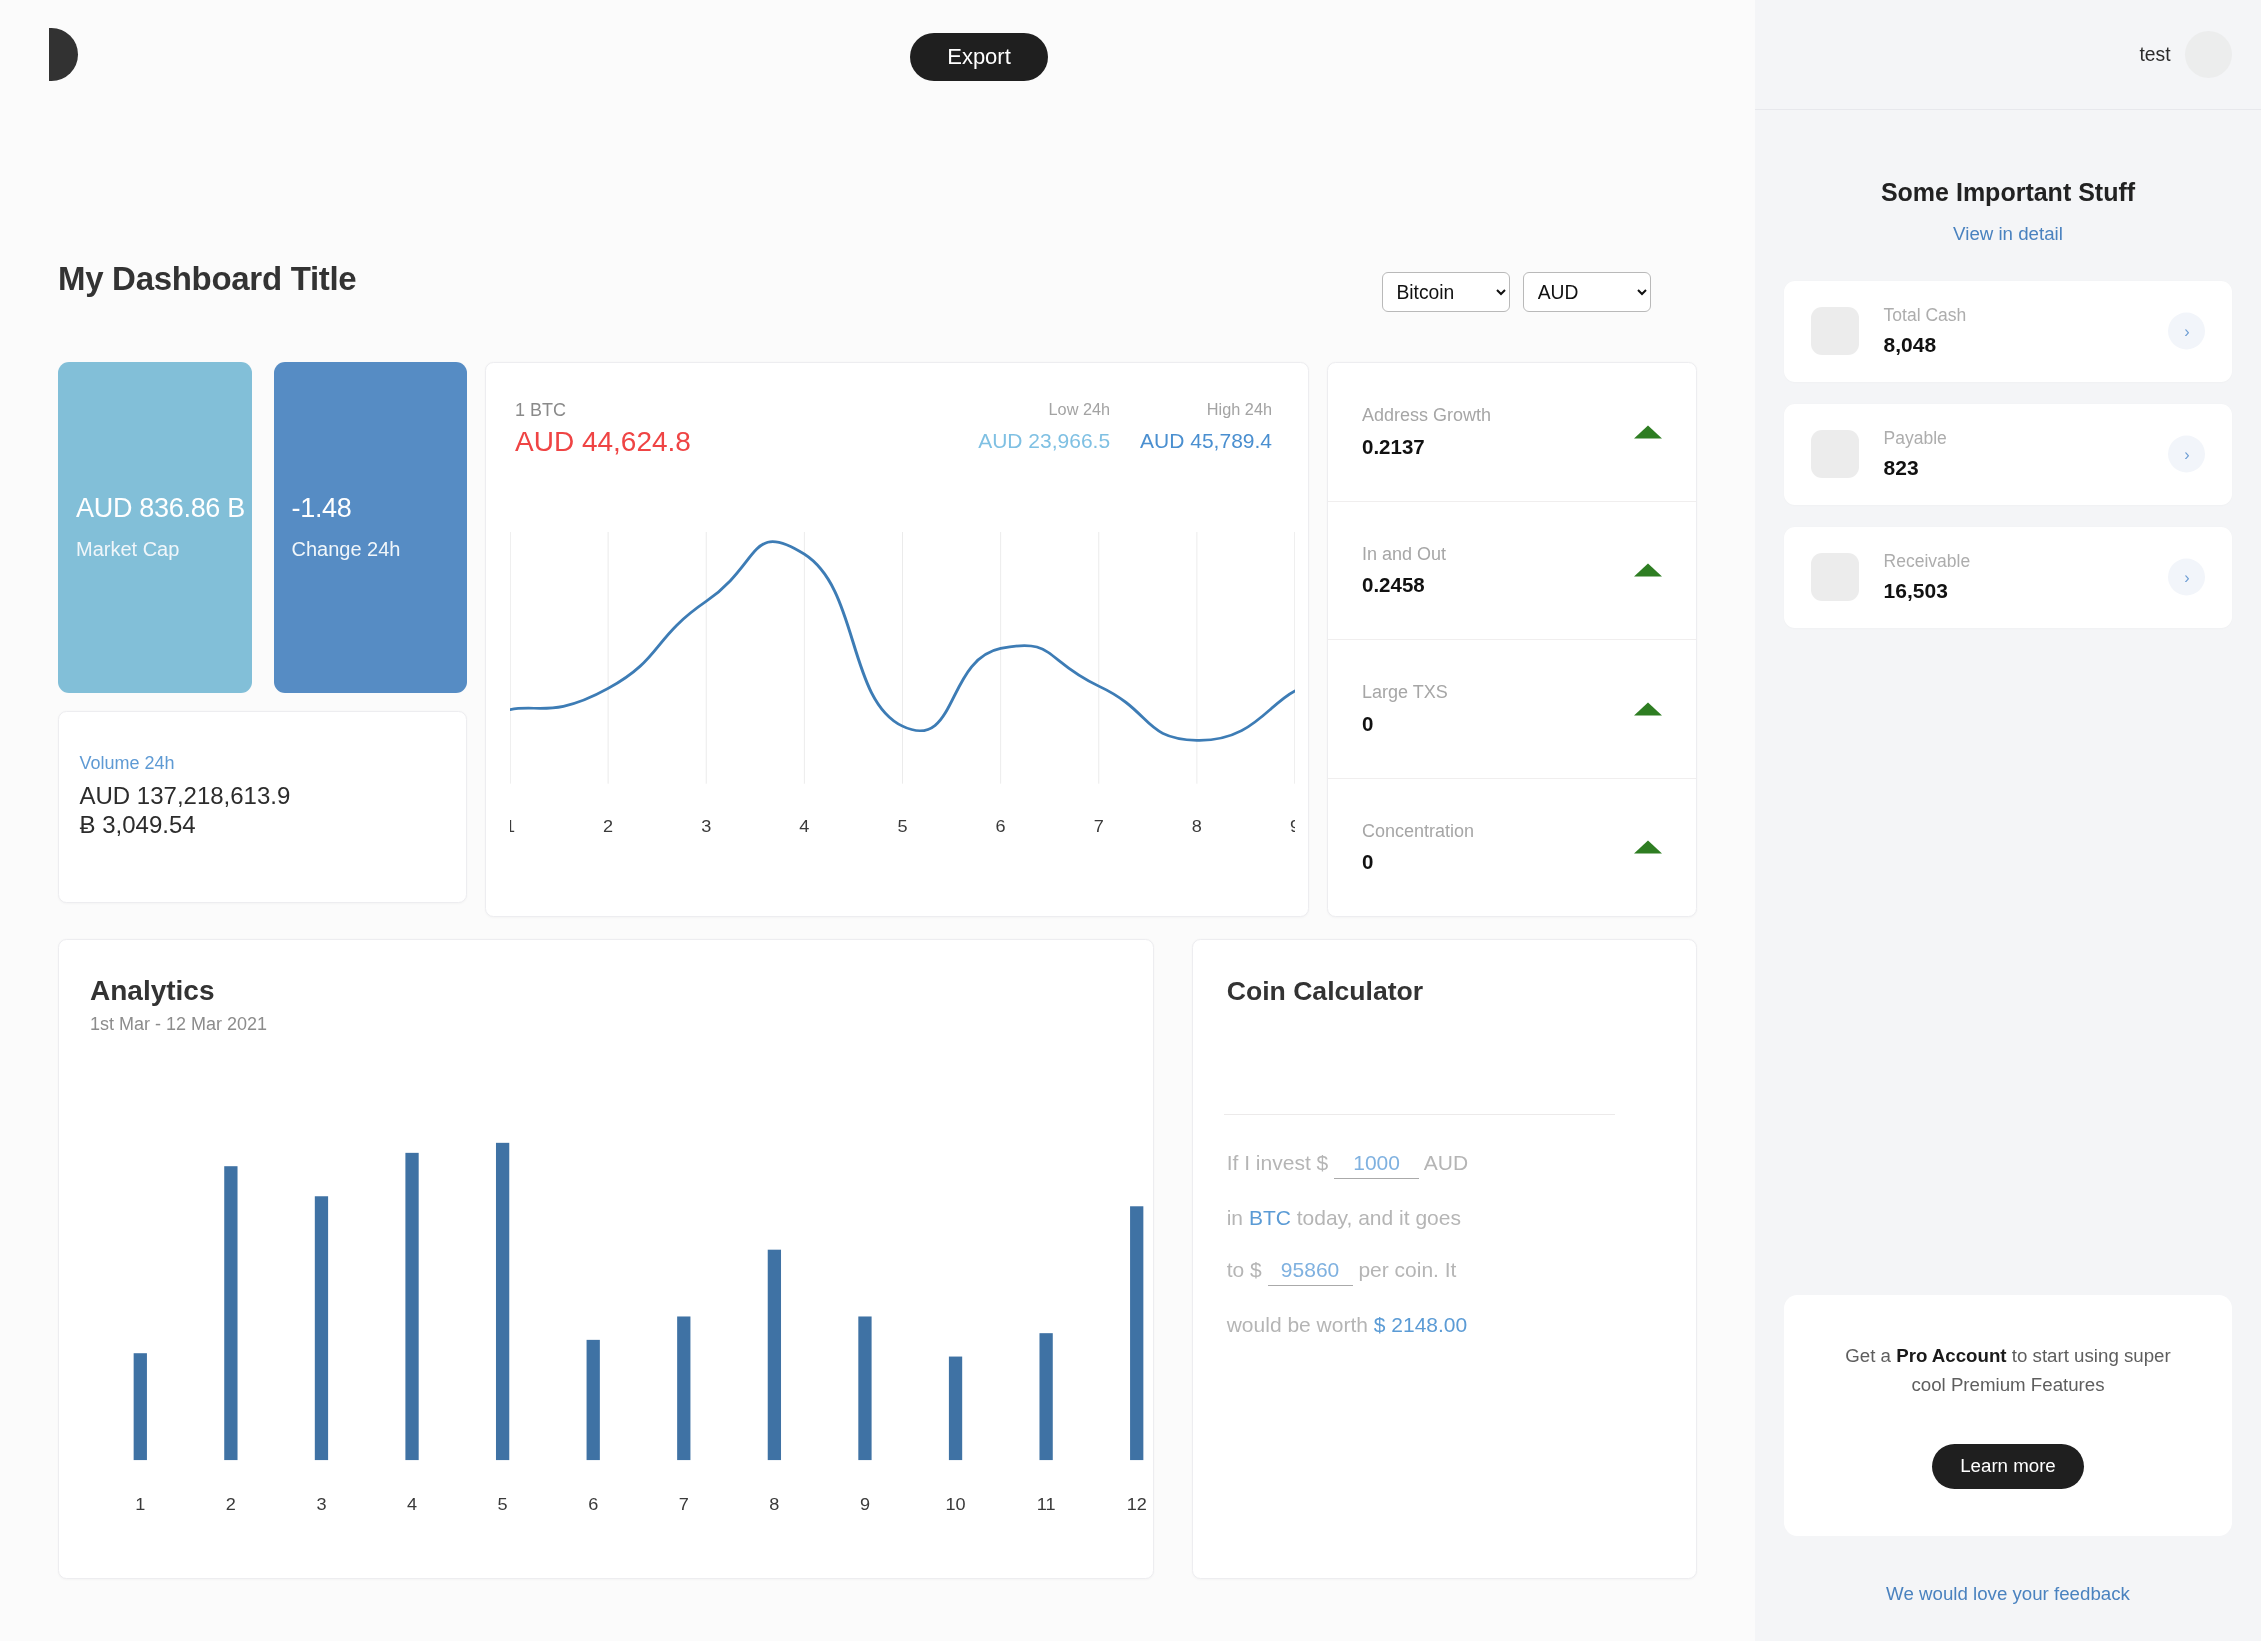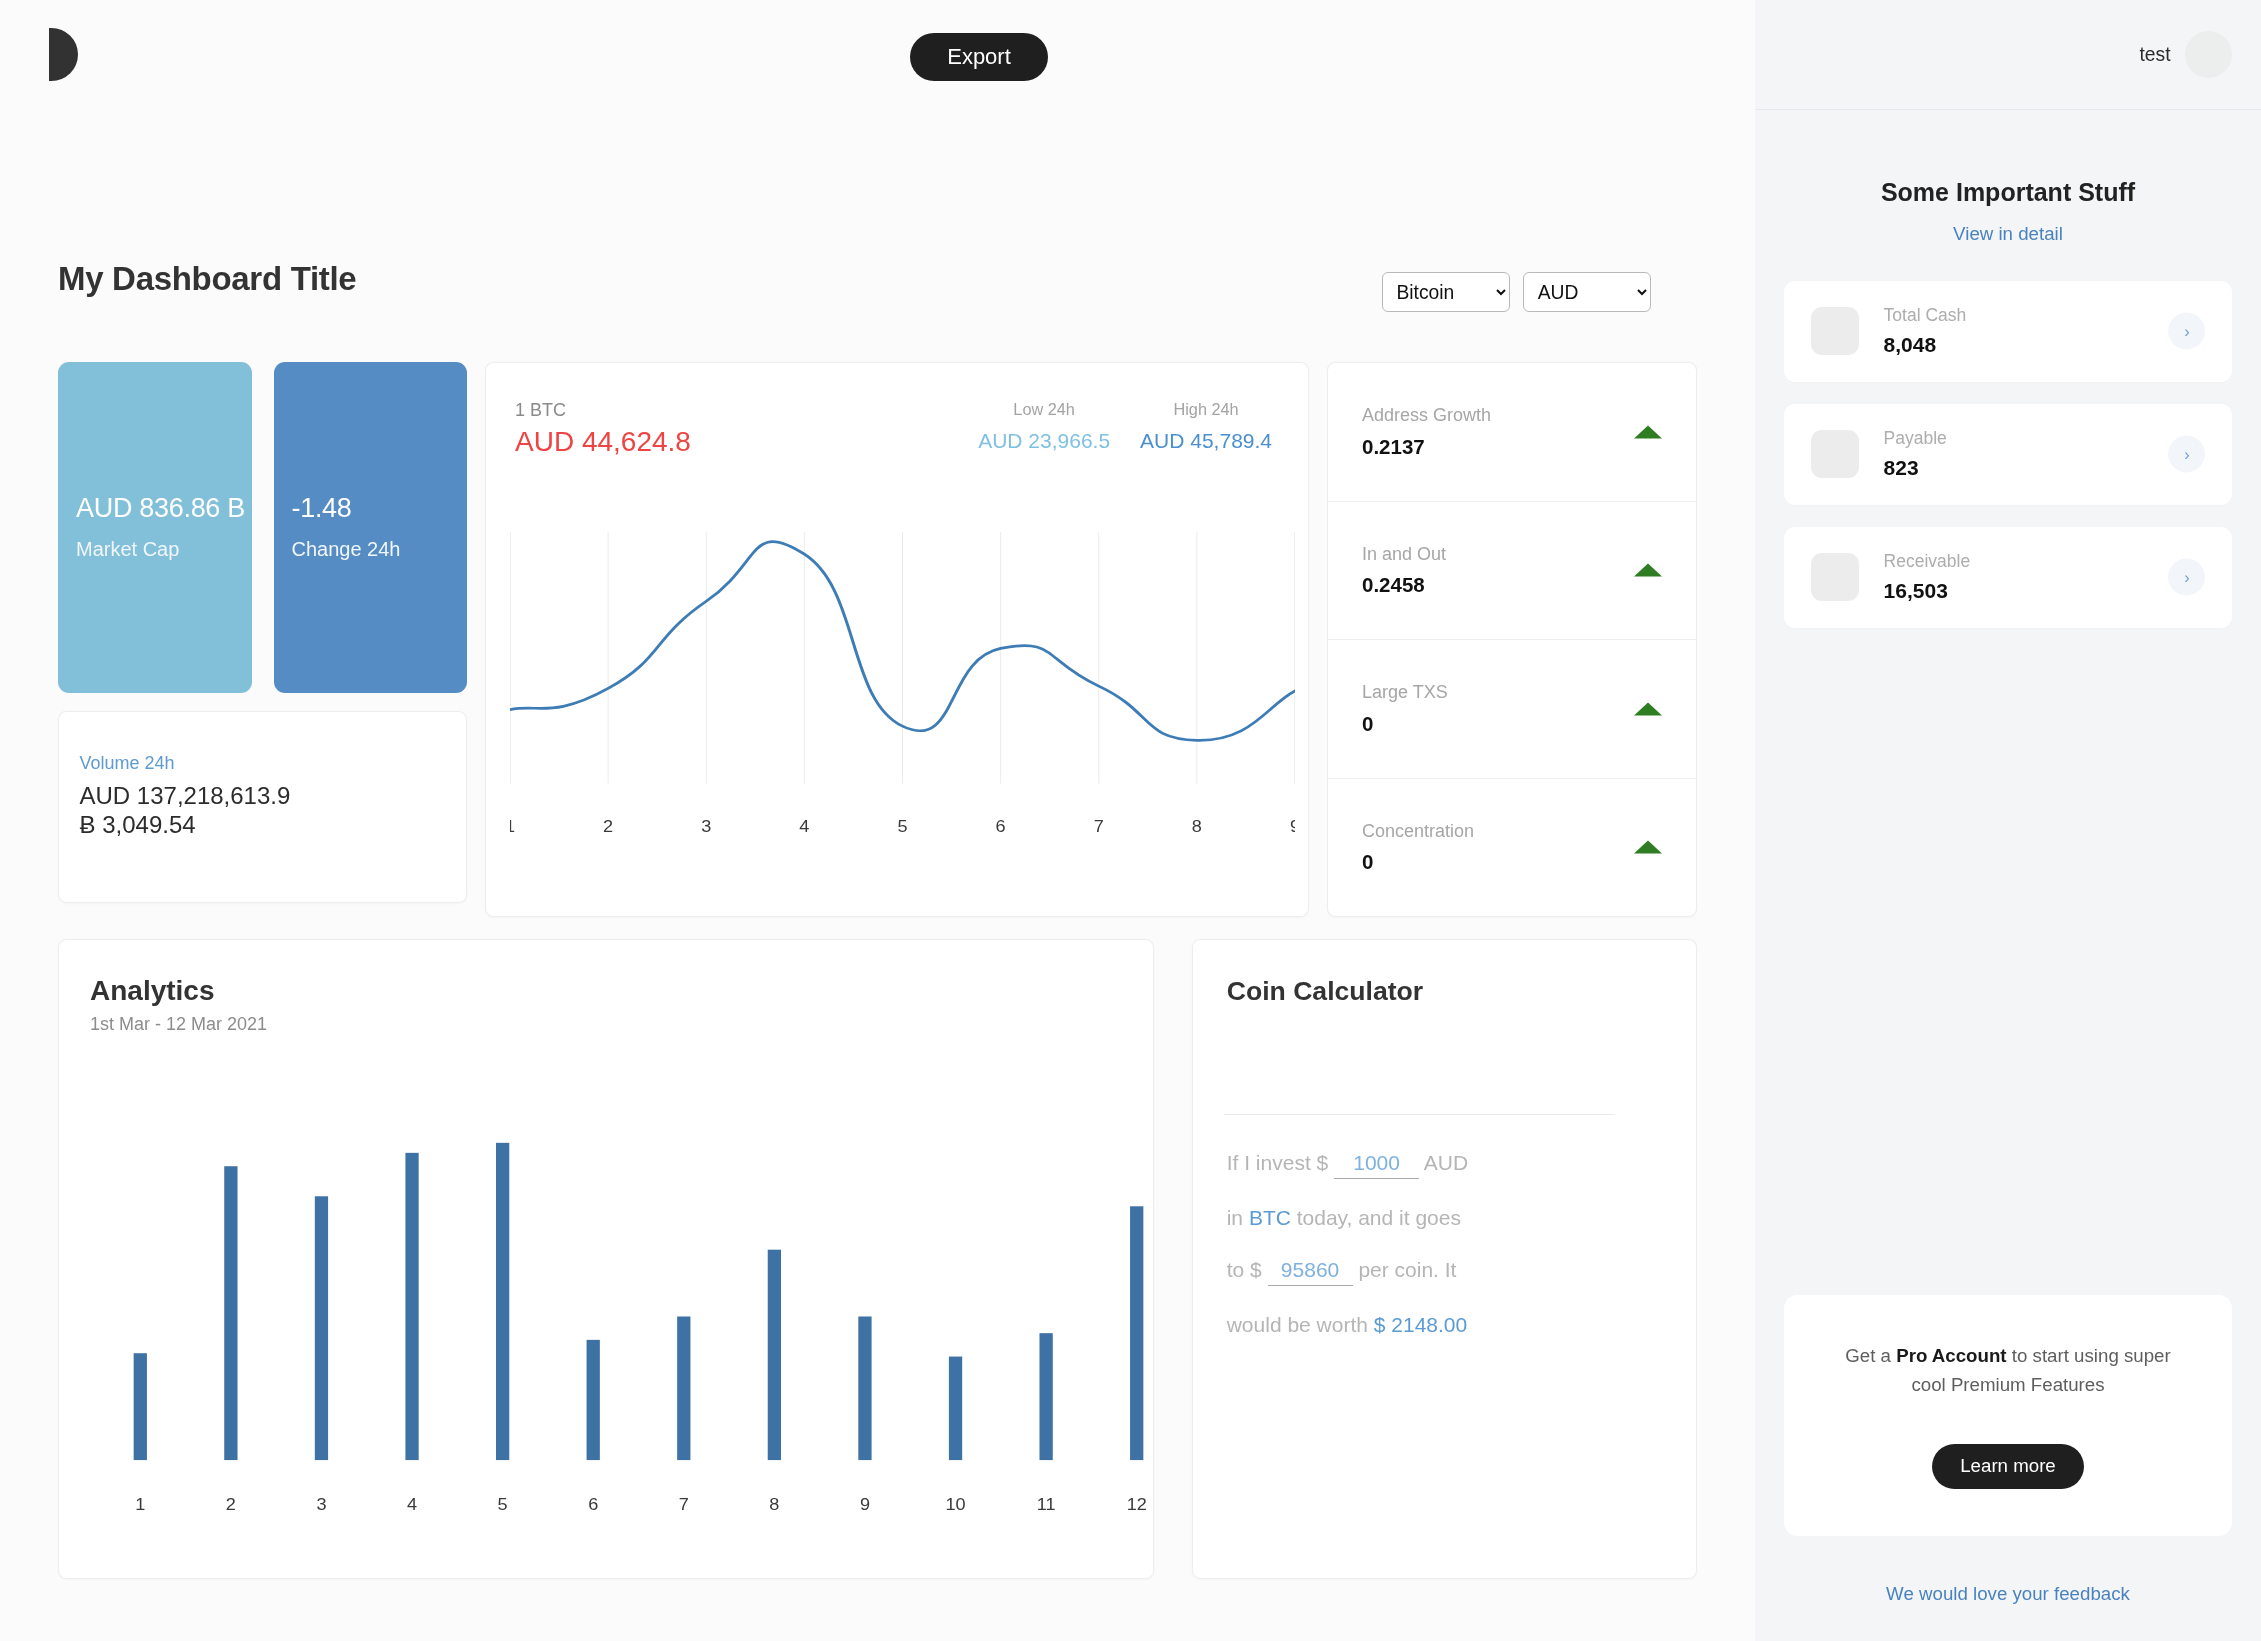--- a/index.html
+++ b/index.html
@@ -87,21 +87,21 @@
   .vol-card { width: 409px; margin-top: 18px; height: 192px; position: relative; }
   .vol-lbl { position: absolute; left: 20.5px; top: 41px; font-size: 18px; color: #5e9ad4; }
   .vol-v1 { position: absolute; left: 20.5px; top: 70px; font-size: 24px; color: #2c2c2c; }
   .vol-v2 { position: absolute; left: 20.5px; top: 99px; font-size: 24px; color: #2c2c2c; }
 
   
   .chart-card { width: 833px; height: 555px; position: relative; }
   .btc-lbl { position: absolute; left: 29px; top: 37px; font-size: 18px; color: #8a8a8a; }
   .btc-price { position: absolute; left: 29px; top: 63px; font-size: 28px; color: #ef4444; }
   .lh-wrap { position: absolute; right: 36px; top: 37px; display: flex; gap: 30px; }
-  .lh-col { text-align: center; }
+  .lh-col { text-align: right; }
   .lh-title { font-size: 16.3px; color: #a3a3a3; }
   .lh-low { font-size: 21px; color: #7fc0e3; margin-top: 9.7px; }
   .lh-high { font-size: 21px; color: #4a8fd0; margin-top: 9.7px; }
   .linechart { position: absolute; left: 24px; top: 169px; width: 785px; height: 332px; }
 
   
   .metrics-card { width: 374px; height: 555px; display: flex; flex-direction: column; }
   .metric-row {
     flex: 1;
     border-bottom: 0.6px solid #f0eeee;

